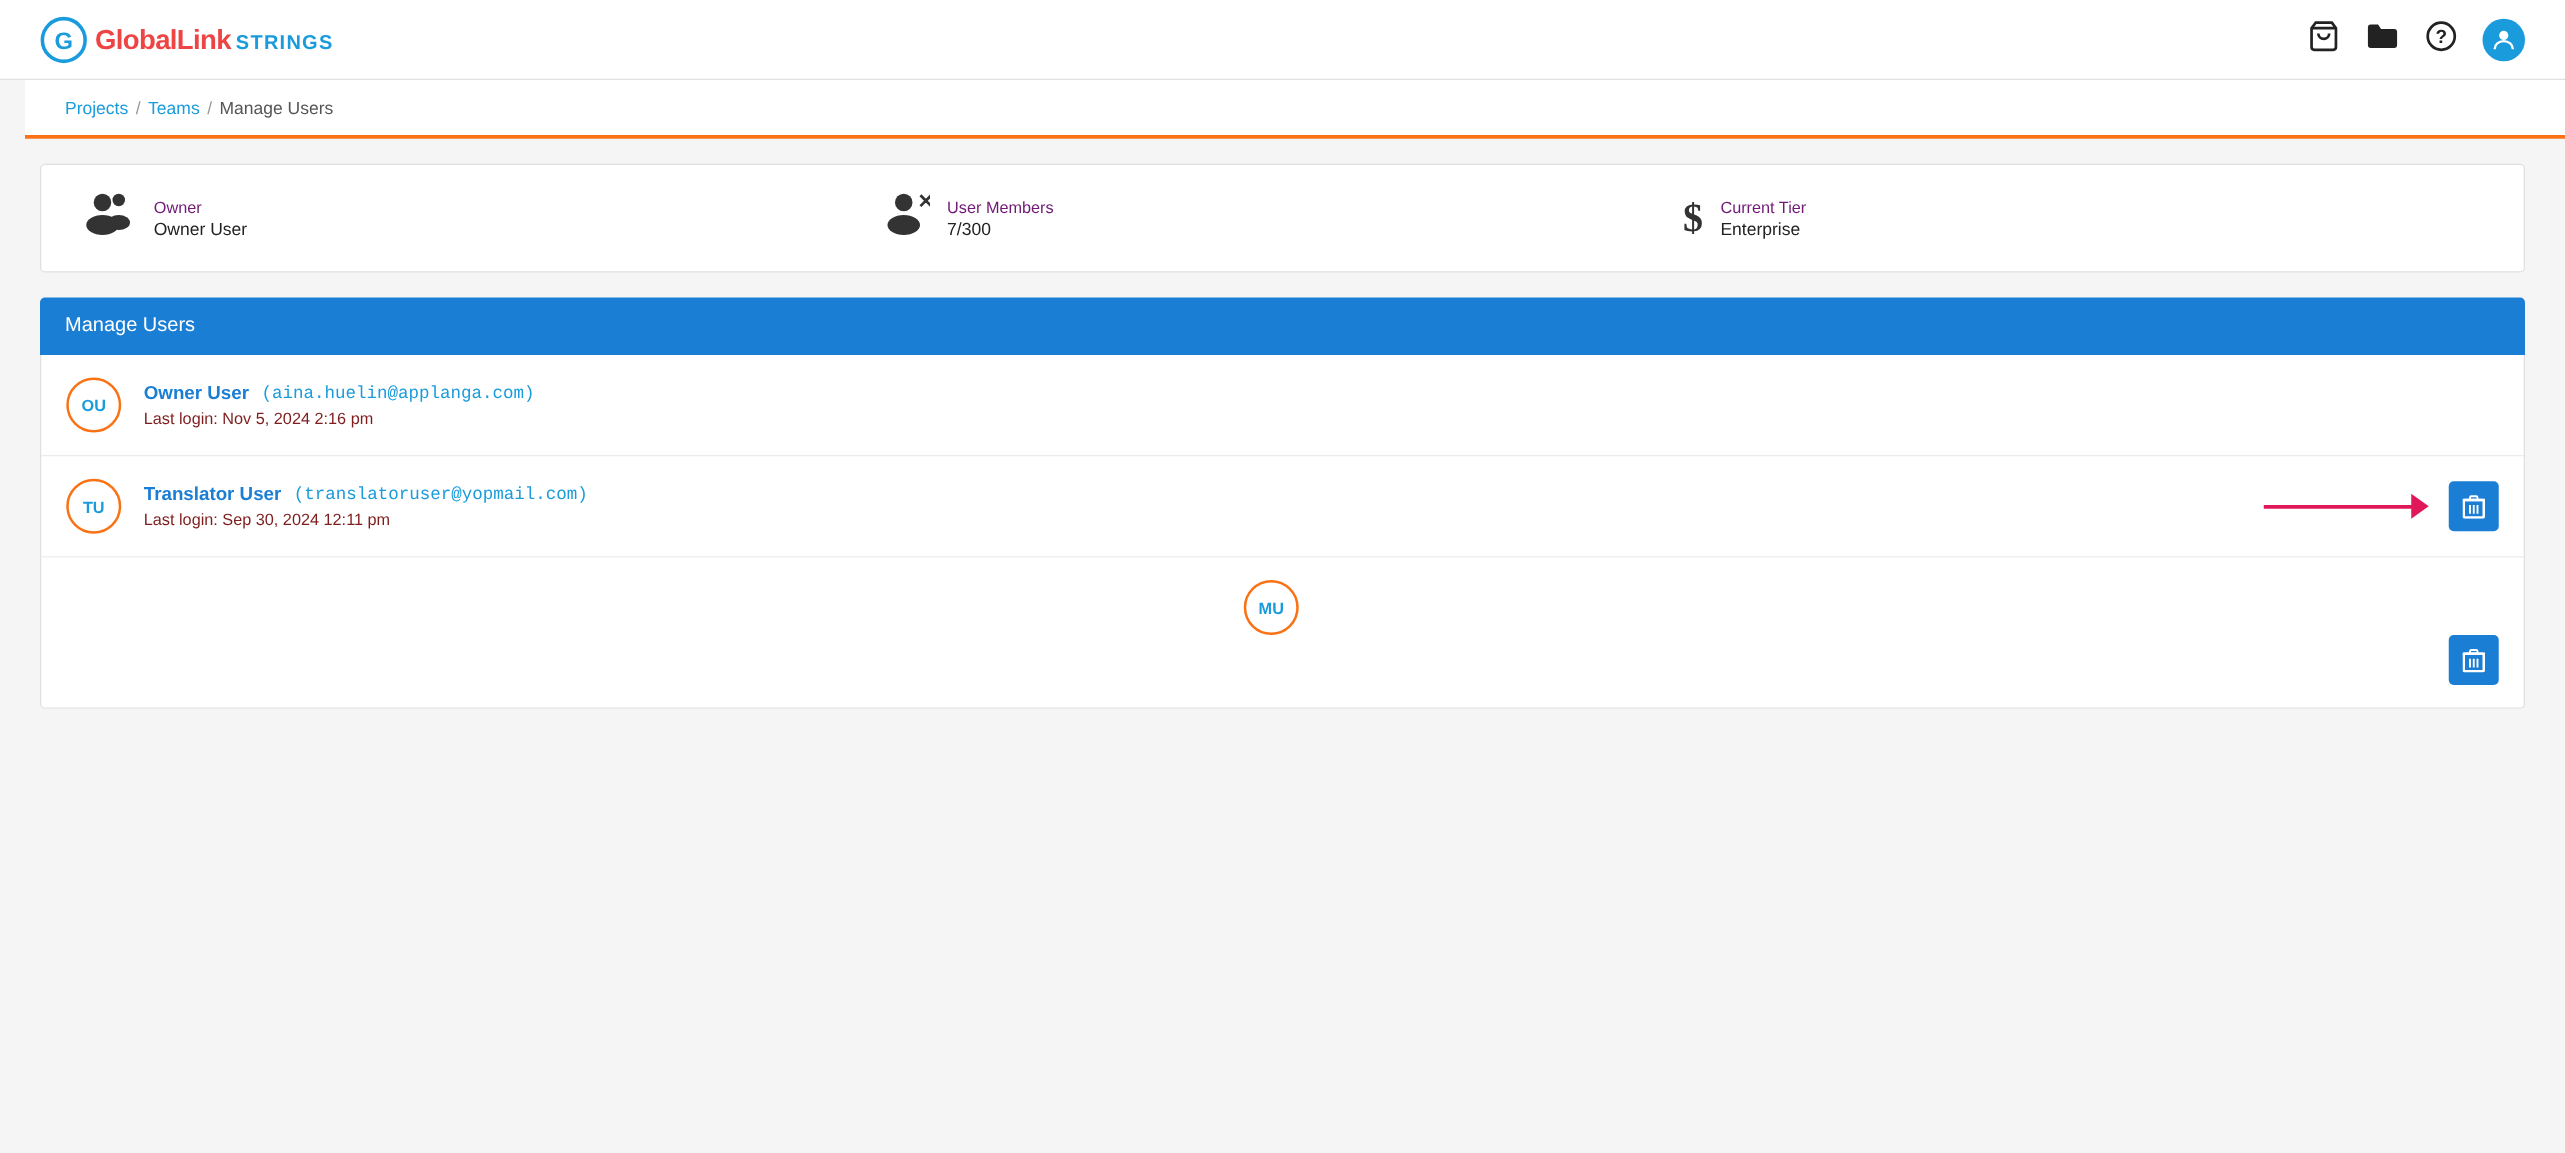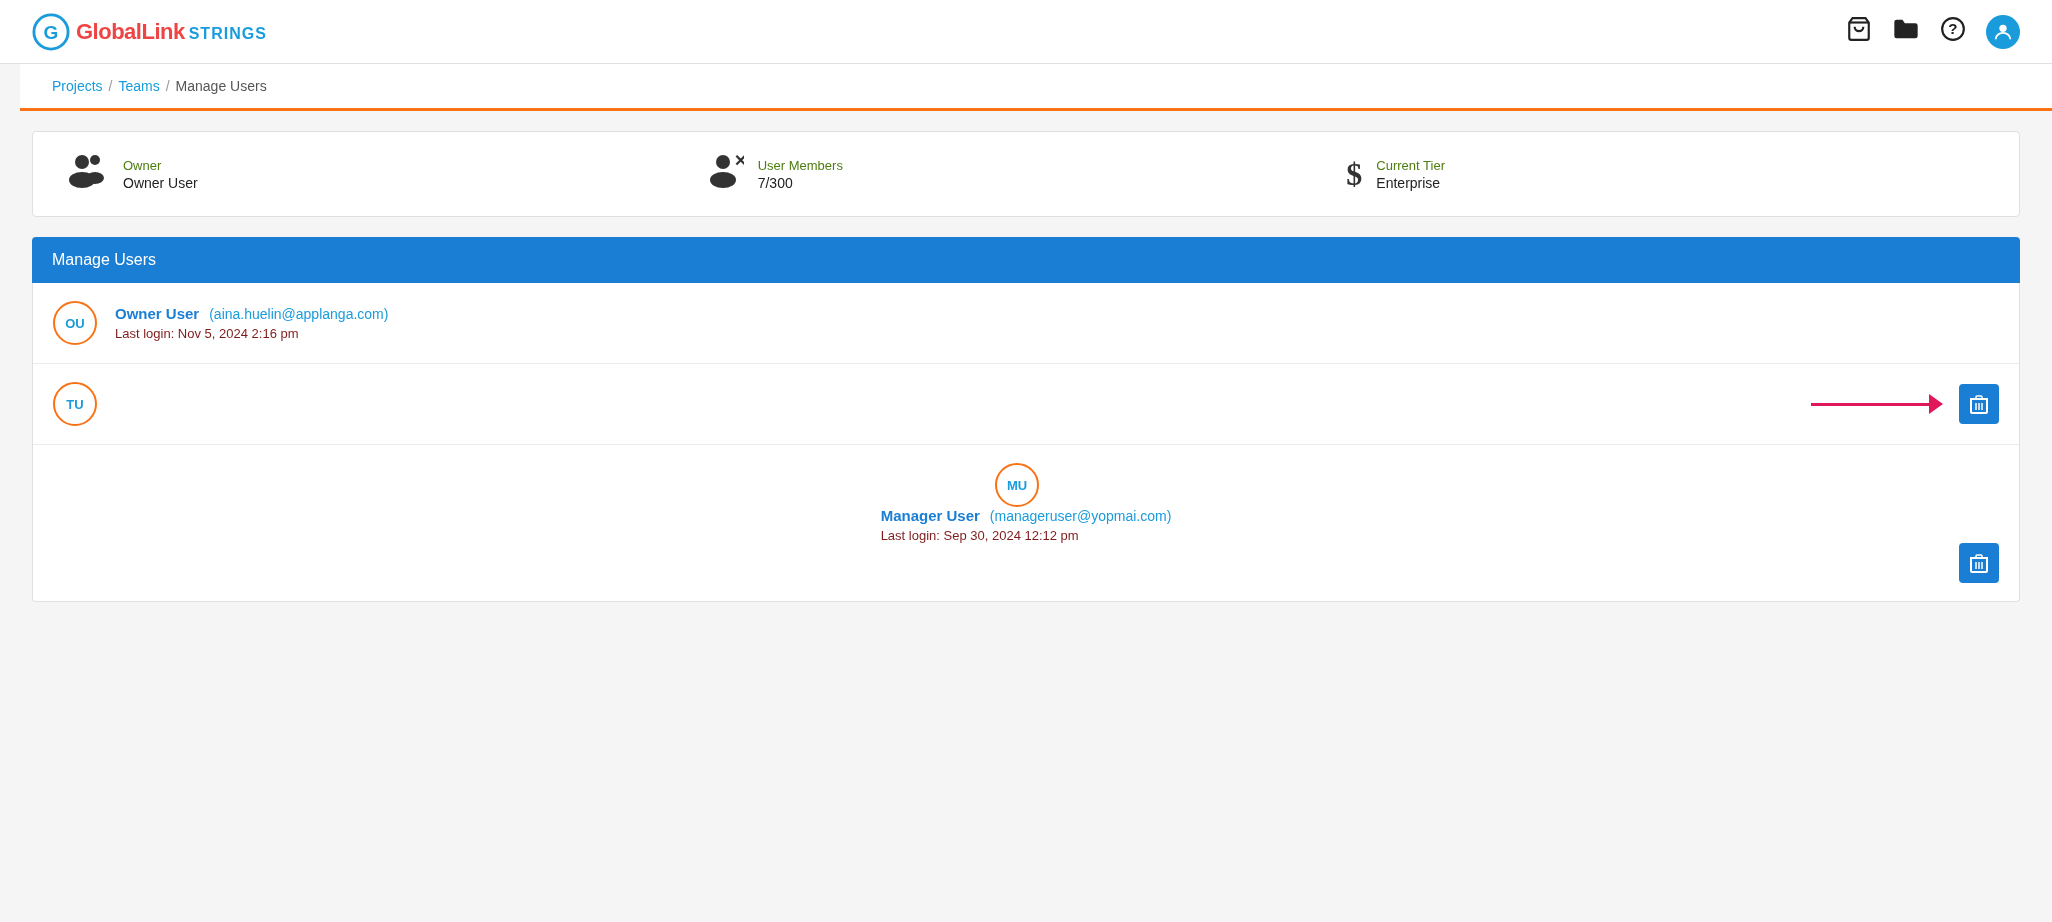--- a/index.html
+++ b/index.html
@@ -101,21 +101,21 @@
       gap: 14px;
       flex: 1;
     }
     .stat-icon {
       font-size: 34px;
       color: #333;
     }
     .stat-info {}
     .stat-label {
       font-size: 13px;
-      color: #4d7c0f;
+      color: #701a75;
       margin-bottom: 2px;
     }
     .stat-value {
       font-size: 14px;
       color: #222;
     }
 
     
     .main-content {
       margin: 0 32px 32px;
@@ -169,20 +169,21 @@
       margin-bottom: 4px;
     }
     .user-name {
       font-weight: 700;
       color: #1a7ed4;
       font-size: 15px;
     }
     .user-email {
       color: #1a9bdc;
       font-size: 14px;
+      font-family: Liberation Mono, monospace;
     }
     .user-last-login {
       font-size: 13px;
       color: #7f1d1d;
     }
     .user-actions {
       margin-left: auto;
       display: flex;
       align-items: center;
       gap: 16px;
@@ -329,47 +330,47 @@
         <div class="user-name-line">
           <span class="user-name">Owner User</span>
           <span class="user-email">(aina.huelin@applanga.com)</span>
         </div>
         <div class="user-last-login">Last login: Nov 5, 2024 2:16 pm</div>
       </div>
     </div>
 
     <div class="user-row">
       <div class="user-avatar">TU</div>
+      <div class="user-info">
+        <div class="user-name-line">
+          <span class="user-name">Translator User</span>
+          <span class="user-email">(translatoruser@yopmail.com)</span>
+        </div>
+        <div class="user-last-login">Last login: Sep 30, 2024 12:11 pm</div>
+      </div>
       <div class="user-actions">
 
         <div class="arrow-annotation">
           <div class="arrow-line"></div>
         </div>
         <button class="delete-btn" title="Delete User">
           <svg width="18" height="20" viewBox="0 0 18 20" xmlns="http://www.w3.org/2000/svg">
             <rect x="1" y="5" width="16" height="14" rx="1" fill="none" stroke="#fff" stroke-width="2"></rect>
             <line x1="0" y1="5" x2="18" y2="5" stroke="#fff" stroke-width="2"></line>
             <rect x="6" y="2" width="6" height="3" rx="1" fill="none" stroke="#fff" stroke-width="1.5"></rect>
             <line x1="6" y1="9" x2="6" y2="16" stroke="#fff" stroke-width="1.5"></line>
             <line x1="9" y1="9" x2="9" y2="16" stroke="#fff" stroke-width="1.5"></line>
             <line x1="12" y1="9" x2="12" y2="16" stroke="#fff" stroke-width="1.5"></line>
           </svg>
         </button>
       </div>
     </div>
 
     <div class="user-row">
       <div class="user-avatar">MU</div>
-      <div class="user-info">
-        <div class="user-name-line">
-          <span class="user-name">Manager User</span>
-          <span class="user-email">(manageruser@yopmai.com)</span>
-        </div>
-        <div class="user-last-login">Last login: Sep 30, 2024 12:12 pm</div>
-      </div>
       <div class="user-actions">
         <button class="delete-btn" title="Delete User">
           <svg width="18" height="20" viewBox="0 0 18 20" xmlns="http://www.w3.org/2000/svg">
             <rect x="1" y="5" width="16" height="14" rx="1" fill="none" stroke="#fff" stroke-width="2"></rect>
             <line x1="0" y1="5" x2="18" y2="5" stroke="#fff" stroke-width="2"></line>
             <rect x="6" y="2" width="6" height="3" rx="1" fill="none" stroke="#fff" stroke-width="1.5"></rect>
             <line x1="6" y1="9" x2="6" y2="16" stroke="#fff" stroke-width="1.5"></line>
             <line x1="9" y1="9" x2="9" y2="16" stroke="#fff" stroke-width="1.5"></line>
             <line x1="12" y1="9" x2="12" y2="16" stroke="#fff" stroke-width="1.5"></line>
           </svg>

